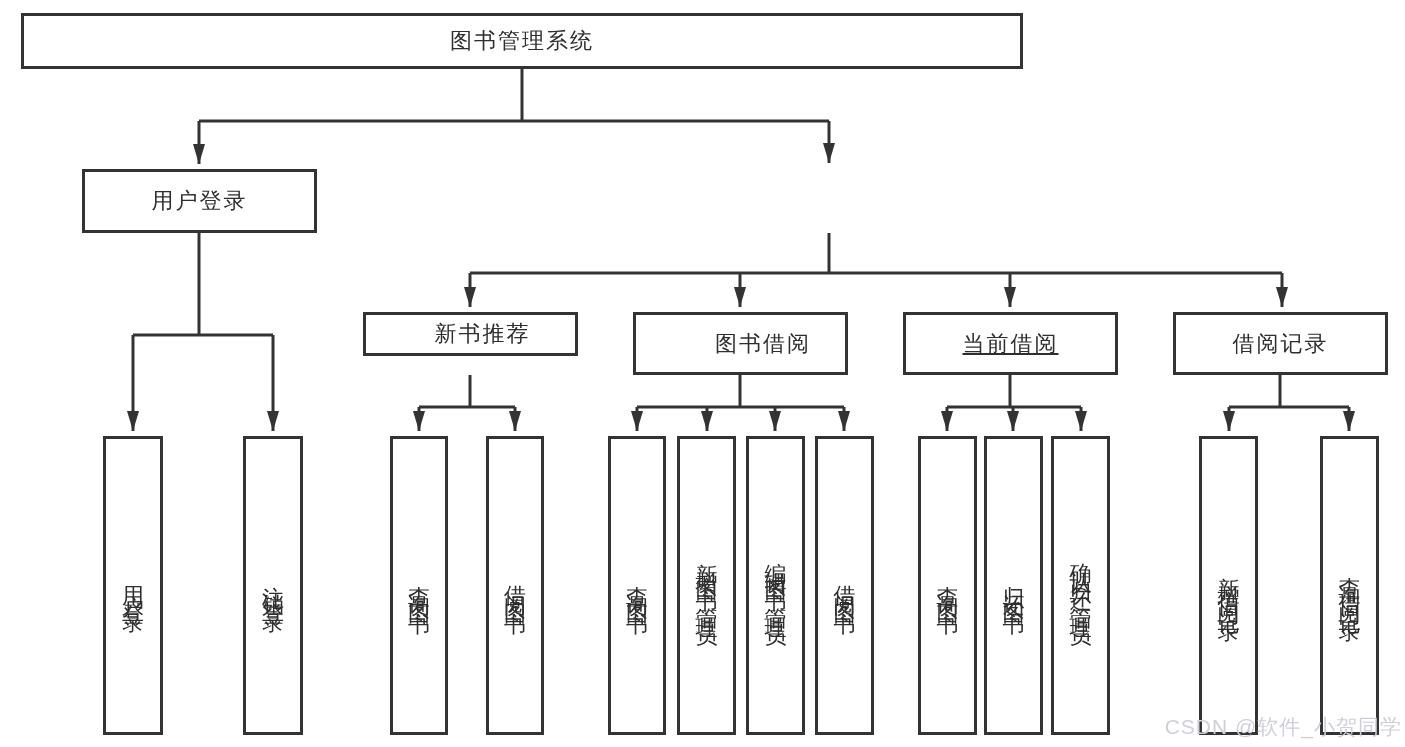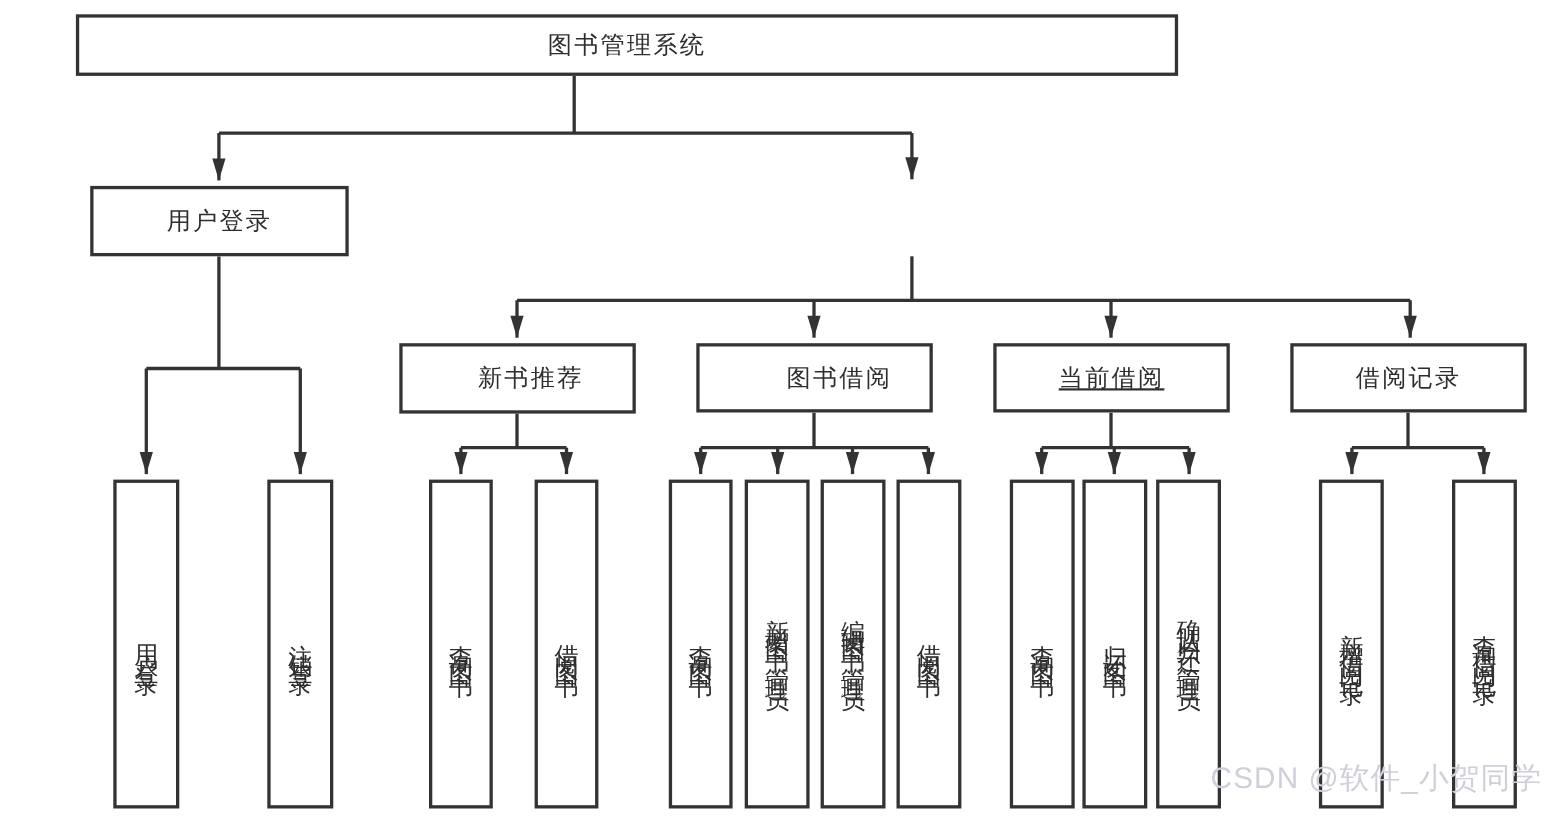--- a/index.html
+++ b/index.html
@@ -31,22 +31,22 @@
   .leaf{letter-spacing:0;}
   .leaf .vtext{
     writing-mode:vertical-lr;
     text-orientation:mixed;
     line-height:1;
     letter-spacing:9px;
     font-size:22px;
   }
   .watermark{
     position:absolute;
-    right:3px;bottom:22px;
-    font-size:27px;
+    right:3px;bottom:6px;
+    font-size:21px;
     color:var(--wm);
     letter-spacing:1px;
     z-index:5;
     pointer-events:none;
     text-align:center;
   }
 </style>
 </head>
 <body>
 
@@ -93,25 +93,25 @@
     <path d="M947 407 V431" marker-end="url(#arrow)"></path>
     <path d="M1013 407 V431" marker-end="url(#arrow)"></path>
     <path d="M1081 407 V431" marker-end="url(#arrow)"></path>
 
     <path d="M1280 375 V407"></path>
     <path d="M1229 407 H1349"></path>
     <path d="M1229 407 V431" marker-end="url(#arrow)"></path>
     <path d="M1349 407 V431" marker-end="url(#arrow)"></path>
   </svg>
 
-  <div class="box" style="left:21px;top:13px;width:1002px;height:56px;margin-left:48px;">图书管理系统</div>
+  <div class="box" style="left:21px;top:13px;width:1002px;height:56px;">图书管理系统</div>
 
   <div class="box" style="left:82px;top:169px;width:235px;height:64px;">用户登录</div>
 
-  <div class="box" style="left:363px;top:312px;width:215px;height:64px;padding-left:24px;">新书推荐</div>
+  <div class="box" style="left:363px;top:312px;width:215px;height:44px;padding-left:24px;">新书推荐</div>
   <div class="box" style="left:633px;top:312px;width:215px;height:63px;padding-left:45px;">图书借阅</div>
   <div class="box" style="left:903px;top:312px;width:215px;height:63px;text-decoration:underline;">当前借阅</div>
   <div class="box" style="left:1173px;top:312px;width:215px;height:63px;">借阅记录</div>
 
   <div class="box leaf" style="left:103px;top:436px;width:60px;height:299px;">
     <span class="vtext">用户登录</span>
   </div>
   <div class="box leaf" style="left:243px;top:436px;width:60px;height:299px;">
     <span class="vtext">注销登录</span>
   </div>

